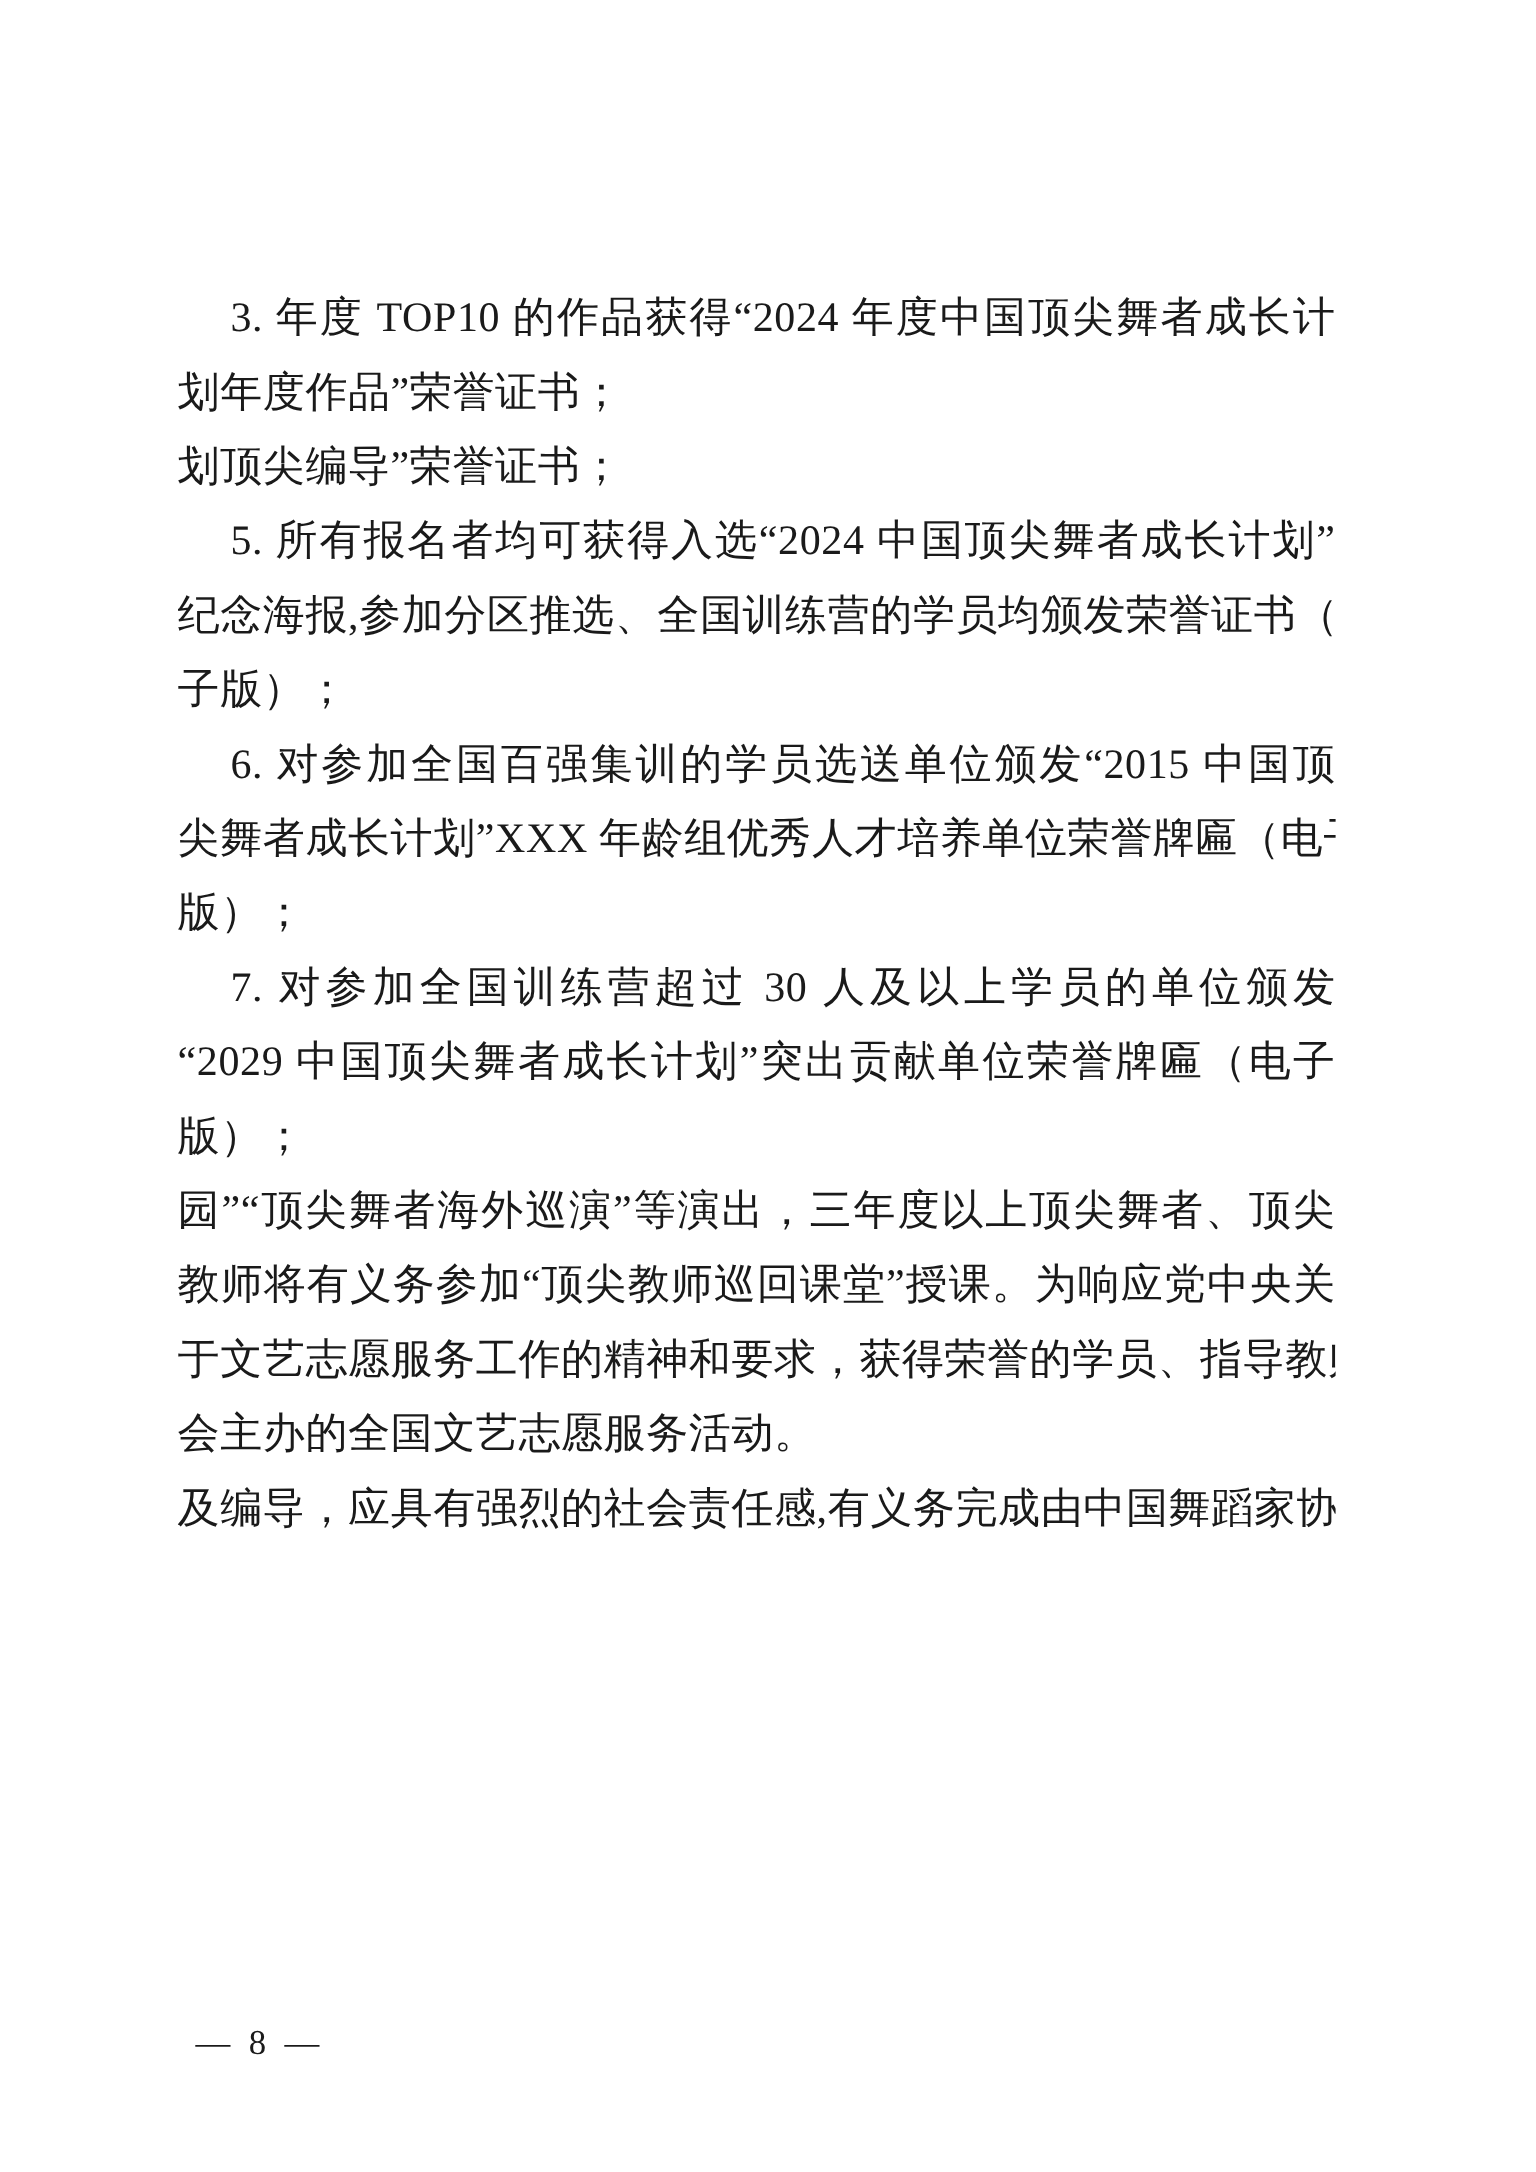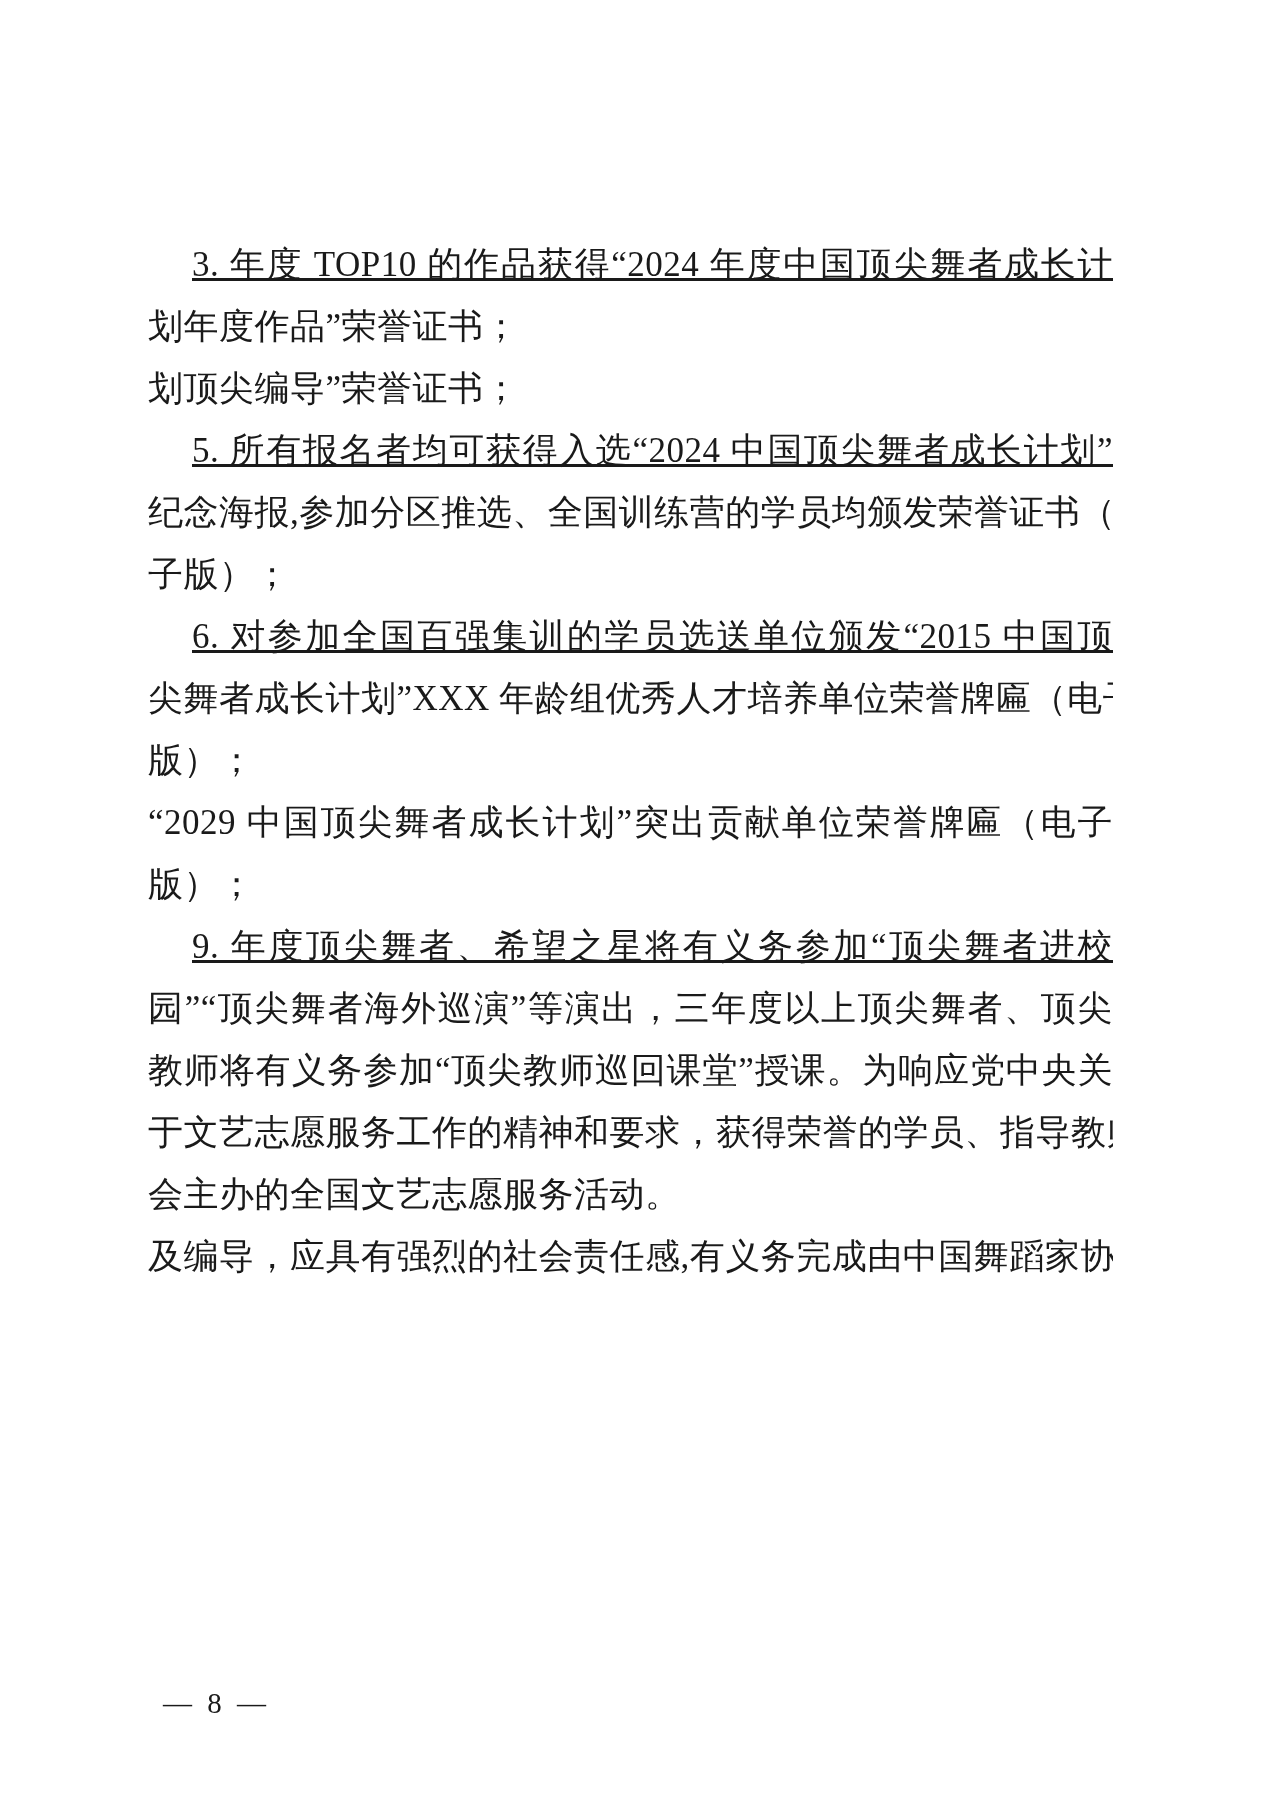--- a/index.html
+++ b/index.html
@@ -30,21 +30,20 @@
     height: 62px;
     line-height: 62px;
     letter-spacing: 0.5px;
     text-align: justify;
     text-align-last: justify;
     white-space: nowrap;
     overflow: hidden;
   }
   .line.first {
     text-indent: 44px;
-    text-decoration: underline;
   }
   .line.last {
     text-align: center;
     text-align-last: left;
   }
   .page-number {
     position: absolute;
     left: 163px;
     top: 1683px;
     font-size: 29px;
@@ -68,25 +67,25 @@
       <div class="line first">5. 所有报名者均可获得入选“2024 中国顶尖舞者成长计划”</div>
       <div class="line">纪念海报,参加分区推选、全国训练营的学员均颁发荣誉证书（电</div>
       <div class="line last">子版）；</div>
     </div>
     <div class="para">
       <div class="line first">6. 对参加全国百强集训的学员选送单位颁发“2015 中国顶</div>
       <div class="line">尖舞者成长计划”XXX 年龄组优秀人才培养单位荣誉牌匾（电子</div>
       <div class="line last">版）；</div>
     </div>
     <div class="para">
+      <div class="line first">7. 对参加全国训练营超过 30 人及以上学员的单位颁发</div>
       <div class="line">“2029 中国顶尖舞者成长计划”突出贡献单位荣誉牌匾（电子</div>
       <div class="line last">版）；</div>
     </div>
     <div class="para">
-      <div class="line first">9. 年度顶尖舞者、希望之星将有义务参加“顶尖舞者进校</div>
       <div class="line">园”“顶尖舞者海外巡演”等演出，三年度以上顶尖舞者、顶尖</div>
       <div class="line">教师将有义务参加“顶尖教师巡回课堂”授课。为响应党中央关</div>
       <div class="line">于文艺志愿服务工作的精神和要求，获得荣誉的学员、指导教师</div>
       <div class="line last">会主办的全国文艺志愿服务活动。</div>
       <div class="line">及编导，应具有强烈的社会责任感,有义务完成由中国舞蹈家协</div>
     </div>
   </main>
 
 <div class="page-number">— 8 —</div>
 

